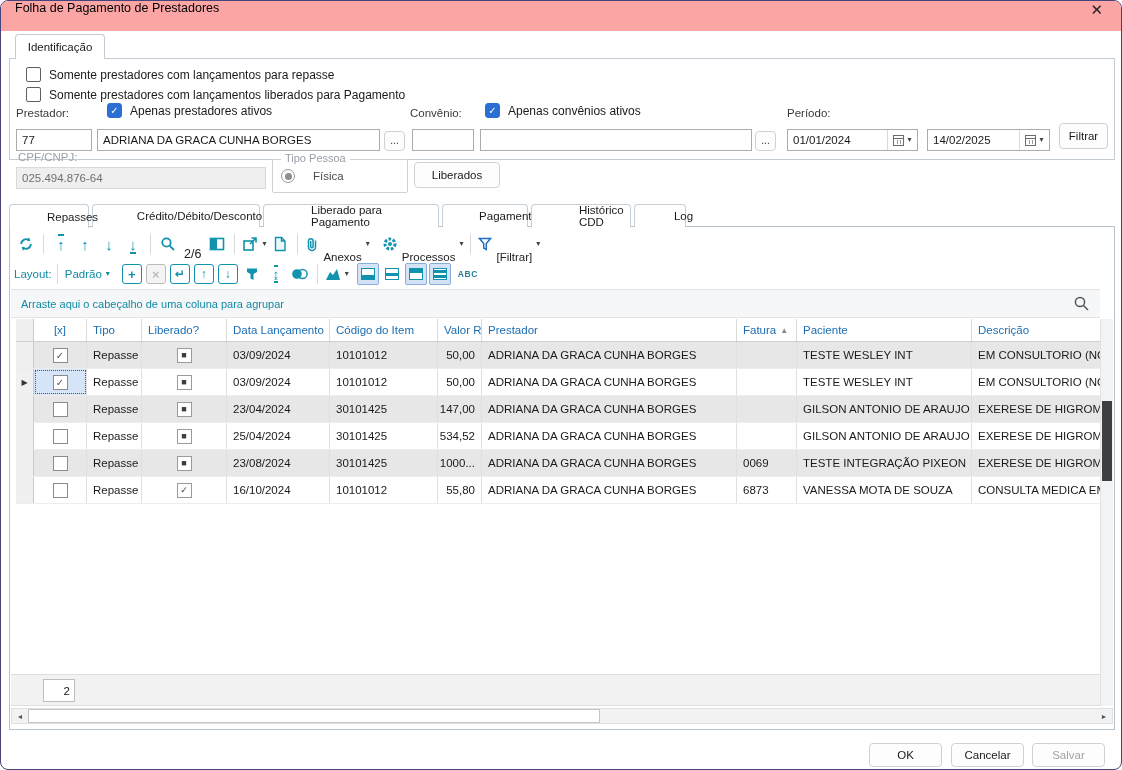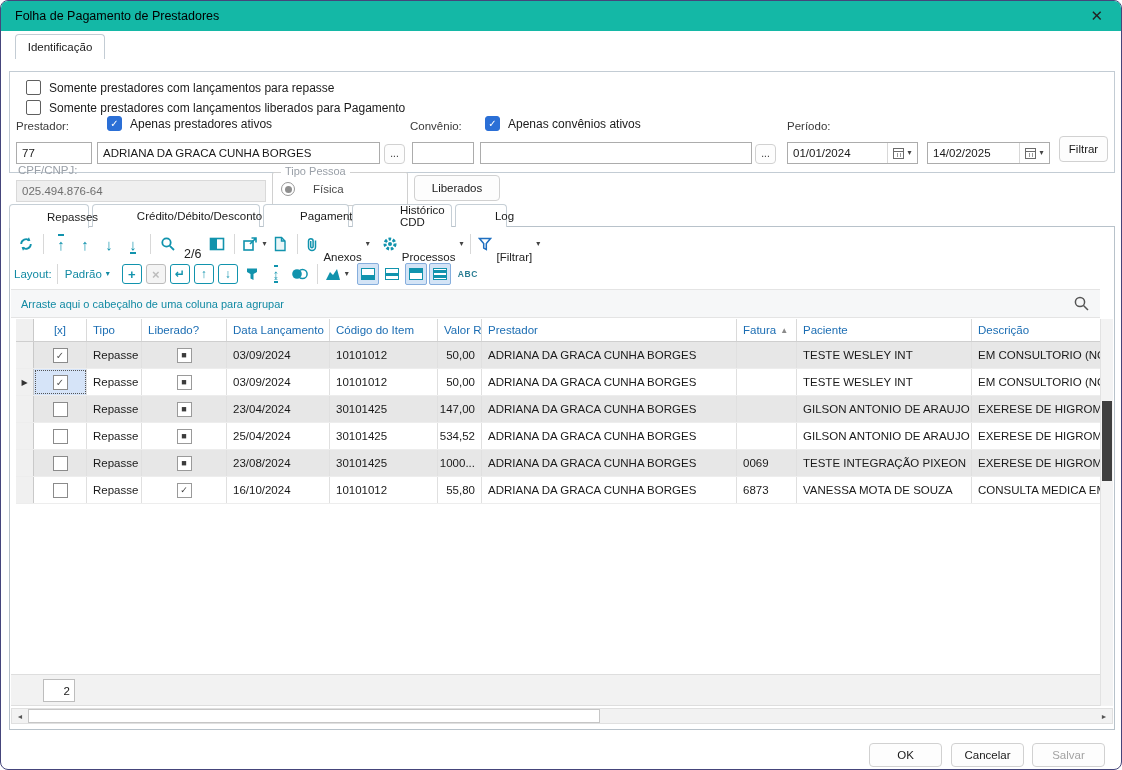--- a/index.html
+++ b/index.html
@@ -1,29 +1,29 @@
 <!DOCTYPE html>
 <html><head>
 <meta charset="utf-8">
 <style>
   * { box-sizing: border-box; margin: 0; padding: 0; }
   html,body { background:#fff; font-family:"Liberation Sans","DejaVu Sans",sans-serif; }
   .window { position:relative; width:1122px; height:770px; background:#fff;
             border:1px solid #45457b; border-radius:8px; overflow:hidden; }
   
-  .titlebar { position:absolute; top:0; left:0; right:0; height:30px; background:#14b8a6;
-              display:flex; align-items:center; padding:0 14px; }
+  .titlebar { position:absolute; top:0; left:0; right:0; height:30px; background:#fca5a5;
+              display:flex; align-items:flex-start; padding:0 14px; }
   .titlebar .title { font-size:12.5px; color:#000; }
   .titlebar .close { margin-left:auto; font-size:15px; color:#222; cursor:pointer; padding:0 4px; }
   
   .idtab { position:absolute; top:33px; left:14px; width:90px; height:25px; background:#fff;
            border:1px solid #c3ccd4; border-bottom:none; border-radius:4px 4px 0 0; z-index:3;
            display:flex; align-items:center; justify-content:center; font-size:11.5px; color:#1a1a1a; }
   
-  .filter-panel { position:absolute; top:70px; left:8px; width:1106px; height:102px;
+  .filter-panel { position:absolute; top:57px; left:8px; width:1106px; height:102px;
                   border:1px solid #c3ccd4; background:#fff; }
   .cb { width:15px; height:15px; border:1px solid #5f5f5f; border-radius:2px; background:#fff;
         display:inline-flex; align-items:center; justify-content:center; font-size:10px; color:#fff;
         flex:none; cursor:pointer; }
   .cb.checked { background:#2b6fd6; border-color:#2b6fd6; border-radius:3px; }
   .cbrow { position:absolute; display:flex; align-items:center; gap:8px; font-size:12px; color:#1a1a1a; }
   .lbl { position:absolute; font-size:11.5px; color:#3a3a3a; }
   .lbl.dis { color:#9aa0a8; }
   .tinput { position:absolute; height:22px; border:1px solid #acacac; background:#fff; font-size:11.5px;
             padding:0 5px; color:#1a1a1a; font-family:inherit; }
@@ -212,20 +212,23 @@
     <button class="btn" style="position:absolute; top:103px; left:404px; width:86px; height:26px;">Liberados</button>
   </div>
 
   <div class="tabs2">
     <div class="tab2 active" style="width:80px;">
         <span>Repasses</span>
       </div>
     <div class="tab2" style="width:168px;">
         <span>Crédito/Débito/Desconto</span>
       </div>
+    <div class="tab2" style="width:176px;">
+        <span>Liberado para Pagamento</span>
+      </div>
     <div class="tab2" style="width:86px;">
         <span>Pagamento</span>
       </div>
     <div class="tab2" style="width:100px;">
         <span>Histórico CDD</span>
       </div>
     <div class="tab2" style="width:52px;">
         <span>Log</span>
       </div>
   </div>

